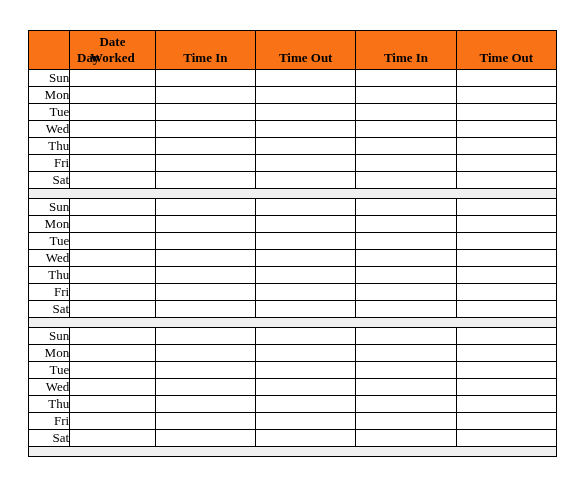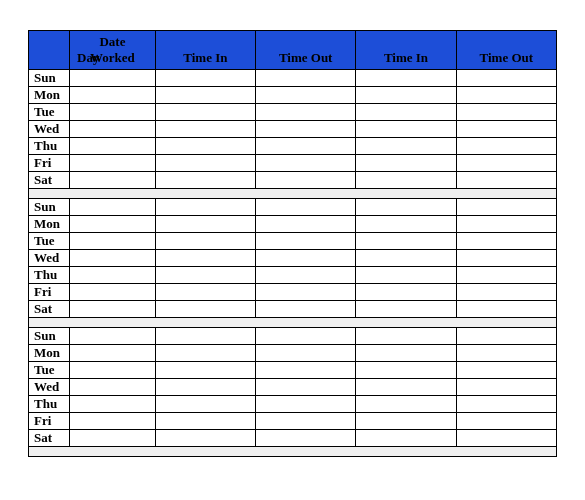--- a/index.html
+++ b/index.html
@@ -16,32 +16,31 @@
       table-layout: fixed;
     }
     th, td {
       border: 1px solid #000;
       font-size: 13px;
       line-height: 1.2;
       vertical-align: middle;
       height: 17px;
     }
     th {
-      background: #1d4ed8;
+      background: #f97316;
       font-weight: bold;
       padding: 2px 4px;
       height: auto;
     }
     th.header-tall {
       padding: 3px 4px 4px 4px;
     }
     td.day-cell {
-      font-weight: bold;
-      padding-left: 5px;
-      text-align: left;
+      font-weight: normal;
+      text-align: right;
     }
     td.data-cell {
       text-align: left;
     }
     tr.spacer td {
       border-left: 1px solid #000;
       border-right: 1px solid #000;
       border-top: 1px solid #000;
       border-bottom: 1px solid #000;
       background: #f0f0f0;

